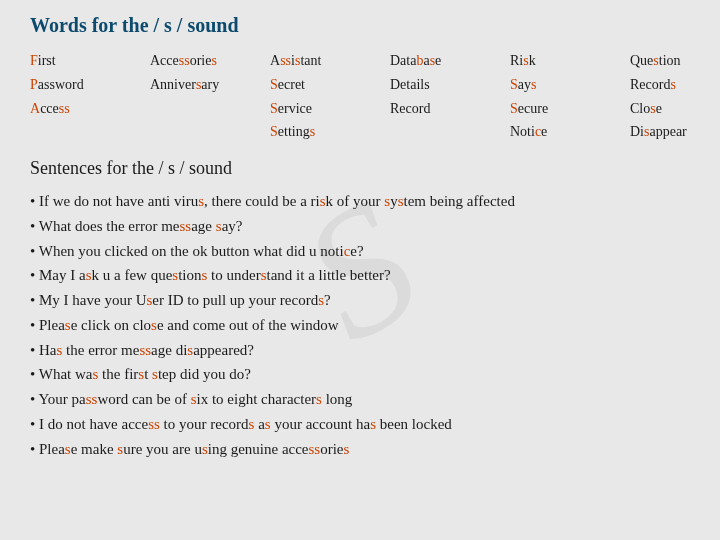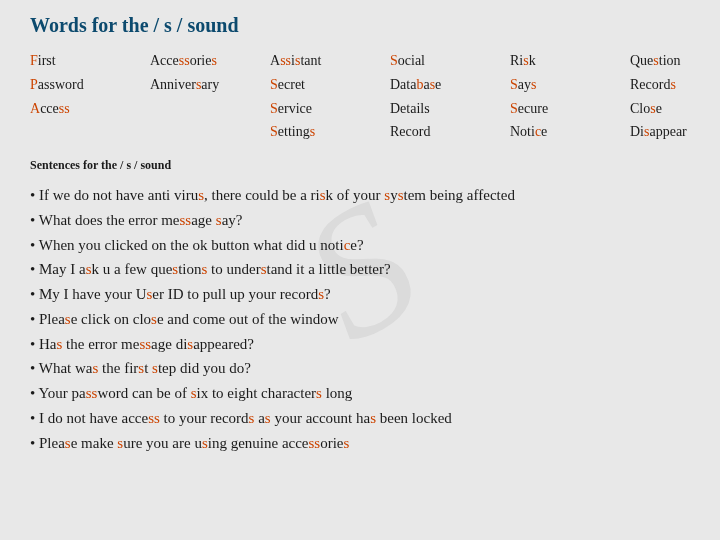--- a/index.html
+++ b/index.html
@@ -63,22 +63,22 @@
       color: #1a1a1a;
       line-height: 1.7;
       font-size: 14px;
     }
 
     .word-col .word .highlight {
       color: #cc4400;
     }
 
     .section-title {
-      font-size: 12px;
-      font-weight: bold;
+      font-size: 18px;
+      font-weight: normal;
       color: #1a1a1a;
       margin-bottom: 10px;
     }
 
     .sentences {
       list-style: none;
     }
 
     .sentences li {
       color: #1a1a1a;
@@ -120,21 +120,20 @@
     </div>
 
     <div class="word-col">
       <span class="word">A<span class="highlight">ss</span>i<span class="highlight">s</span>tant</span>
       <span class="word"><span class="highlight">S</span>ecret</span>
       <span class="word"><span class="highlight">S</span>ervice</span>
       <span class="word"><span class="highlight">S</span>etting<span class="highlight">s</span></span>
     </div>
 
     <div class="word-col">
-      <span class="word"><span class="highlight">S</span>ocial</span>
       <span class="word">Data<span class="highlight">b</span>a<span class="highlight">s</span>e</span>
       <span class="word">Details</span>
       <span class="word">Record</span>
     </div>
 
     <div class="word-col">
       <span class="word">Ri<span class="highlight">s</span>k</span>
       <span class="word"><span class="highlight">S</span>ay<span class="highlight">s</span></span>
       <span class="word"><span class="highlight">S</span>ecure</span>
       <span class="word">Noti<span class="highlight">c</span>e</span>

